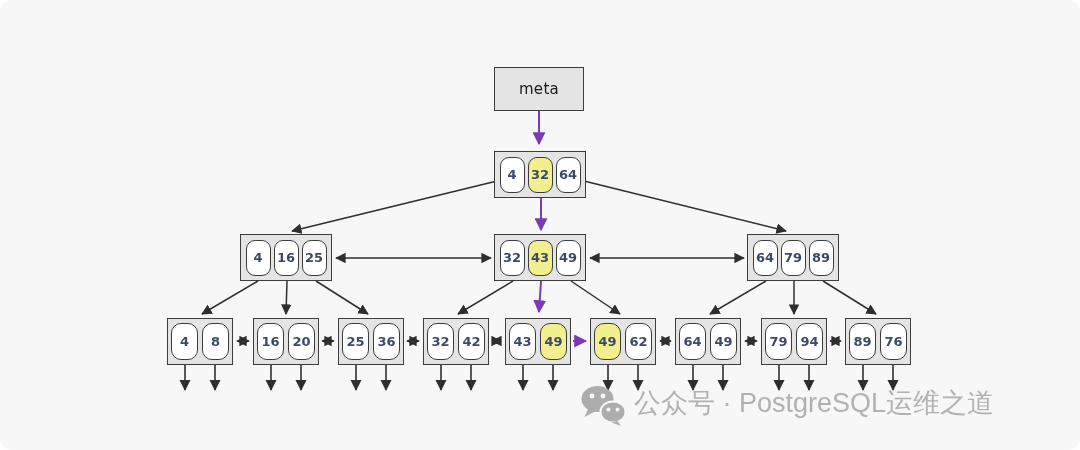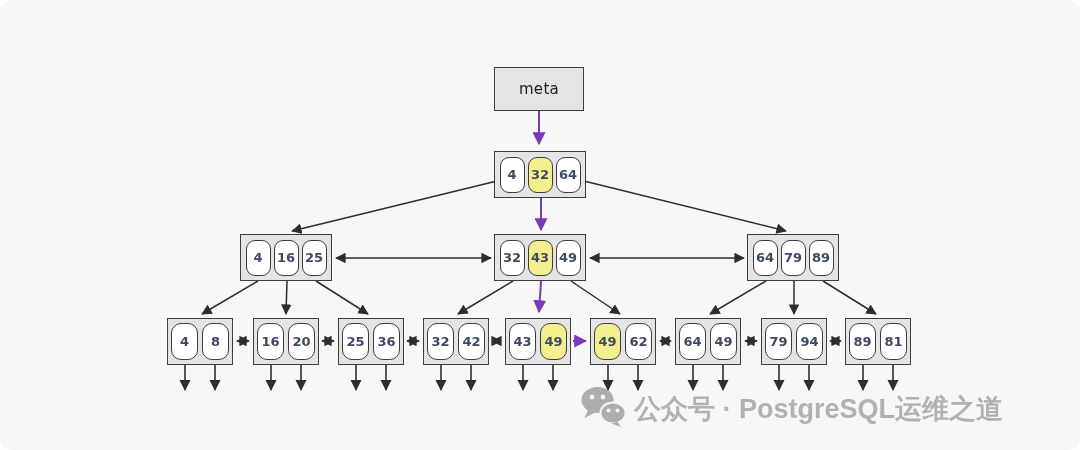--- a/index.html
+++ b/index.html
@@ -21,24 +21,23 @@
   .cell{
     box-sizing:border-box;background:#ffffff;border:1.7px solid #3d3d3d;
     border-radius:9px;width:25px;height:36px;
     display:flex;align-items:center;justify-content:center;
     font-size:13px;font-weight:bold;color:#3c4a66;
   }
   .leafnode .cell{width:27px;height:37px;border-radius:10px;}
   .hl{background:#f3ef8e;}
   .watermark{
     position:absolute;left:580px;top:385px;height:42px;
-    display:flex;align-items:flex-end;gap:7px;
+    display:flex;align-items:flex-start;gap:7px;
     color:#b1b1b1;font-size:27px;white-space:nowrap;
     font-family:"Liberation Sans",sans-serif;
-    font-weight:bold;
   }
   .wm-icon{width:47px;height:41px;flex:0 0 auto;}
 </style>
 </head>
 <body>
 
 <div class="stage">
 
   <svg class="arrows" viewBox="0 0 1080 450" xmlns="http://www.w3.org/2000/svg">
     <defs>
@@ -157,21 +156,21 @@
   <div class="node leafnode" style="left:675px;top:318px;">
     <span class="cell">64</span>
     <span class="cell">49</span>
   </div>
   <div class="node leafnode" style="left:761px;top:318px;">
     <span class="cell">79</span>
     <span class="cell">94</span>
   </div>
   <div class="node leafnode" style="left:845px;top:318px;">
     <span class="cell">89</span>
-    <span class="cell">81</span>
+    <span class="cell">76</span>
   </div>
 
   <div class="watermark">
     <svg class="wm-icon" viewBox="0 0 47 41" xmlns="http://www.w3.org/2000/svg">
       <ellipse cx="17.5" cy="14" rx="16" ry="13" fill="#adadad"></ellipse>
       <polygon points="8,24 4.5,32 15,26.5" fill="#adadad"></polygon>
       <circle cx="12" cy="11" r="2.4" fill="#f7f7f7"></circle>
       <circle cx="23" cy="11" r="2.4" fill="#f7f7f7"></circle>
       <ellipse cx="33" cy="27" rx="12.5" ry="10.5" fill="#adadad" stroke="#f7f7f7" stroke-width="2"></ellipse>
       <polygon points="37.5,36 41,41 31.5,37.5" fill="#adadad"></polygon>

